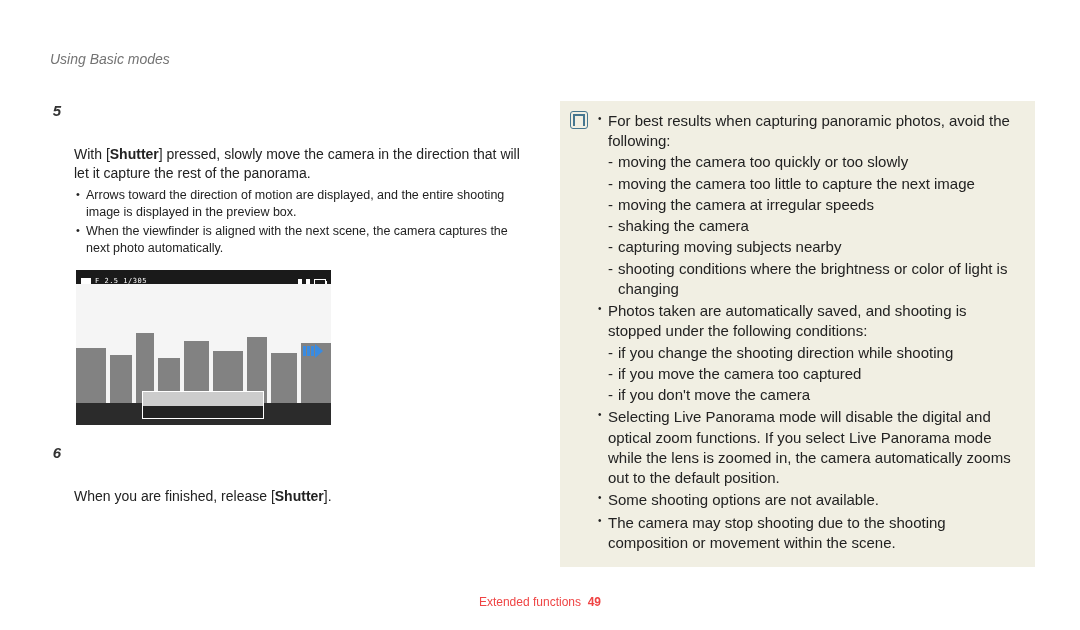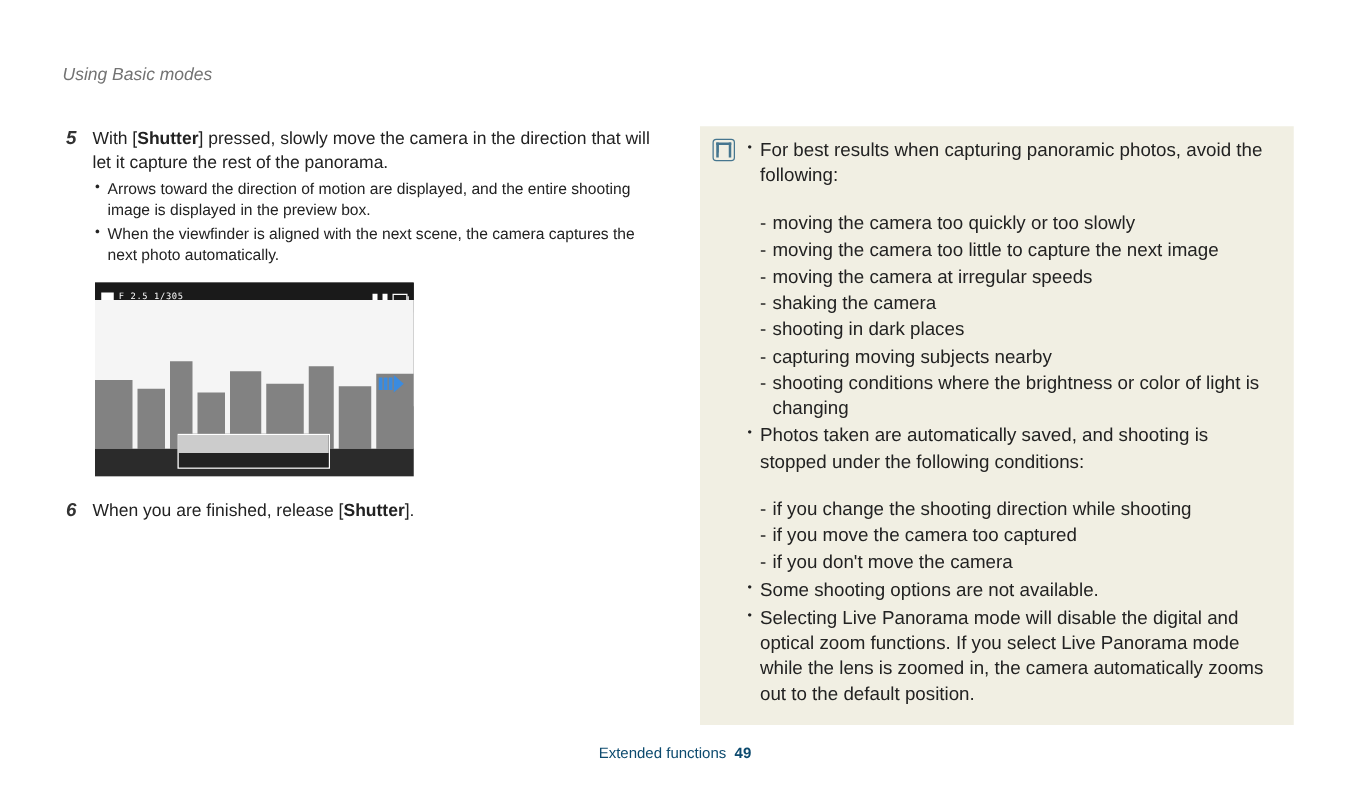--- a/index.html
+++ b/index.html
@@ -36,21 +36,21 @@
   .step-num {
     font-style: italic;
     font-weight: 600;
     font-size: 15px;
     color: #333;
     width: 14px;
     flex-shrink: 0;
     text-align: center;
   }
   .step-body { flex: 1; font-size: 14px; }
-  .step-title { margin-bottom: 4px; line-height: 1.35; }
+  .step-title { margin-bottom: 4px; line-height: 1.35; margin-top: 44px; }
   .step-body b { font-weight: 700; }
   .sub-list {
     list-style: none;
     padding-left: 0;
     margin-top: 2px;
   }
   .sub-list li {
     position: relative;
     padding-left: 12px;
     font-size: 12.5px;
@@ -164,34 +164,34 @@
   .note-content { flex:1; font-size: 15px; line-height: 1.35; }
   .note-list { list-style:none; }
   .note-list > li {
     position: relative;
     padding-left: 10px;
     margin-bottom: 2px;
   }
   .note-list > li::before {
     content: "•"; position:absolute; left:0; font-size:10px; top:1px;
   }
-  .note-sub { list-style:none; margin-top:18px;}
+  .note-sub { list-style:none; margin-top:1px;}
   .note-sub li {
     position: relative;
     padding-left: 10px;
     margin-bottom: 1px;
   }
   .note-sub li::before { content:"-"; position:absolute; left:0; top:0; }
   .footer {
     position: absolute;
     bottom: 20px;
     left: 0; right: 0;
     text-align: center;
     font-size: 12px;
-    color: #0c4a6e;
+    color: #ef4444;
   }
   .footer b { font-weight: 700; }
 </style>
 </head>
 <body>
 
 <div class="header">Using Basic modes</div>
 
 <div class="columns">
   <div class="left-col">
@@ -259,31 +259,31 @@
   <div class="right-col">
     <div class="note-box">
       <div class="note-icon"></div>
       <div class="note-content">
         <ul class="note-list" id="note-list">
             <li><span>For best results when capturing panoramic photos, avoid the following:</span><ul class="note-sub">
                 <li>moving the camera too quickly or too slowly</li>
                 <li>moving the camera too little to capture the next image</li>
                 <li>moving the camera at irregular speeds</li>
                 <li>shaking the camera</li>
-                <li>shooting in dark places</li>
                 <li>capturing moving subjects nearby</li>
                 <li>shooting conditions where the brightness or color of light is changing</li>
               </ul></li>
             <li><span>Photos taken are automatically saved, and shooting is stopped under the following conditions:</span><ul class="note-sub">
                 <li>if you change the shooting direction while shooting</li>
                 <li>if you move the camera too captured</li>
                 <li>if you don't move the camera</li>
               </ul></li>
+            <li><span>Selecting Live Panorama mode will disable the digital and optical zoom functions. If you select Live Panorama mode while the lens is zoomed in, the camera automatically zooms out to the default position.</span></li>
             <li><span>Some shooting options are not available.</span></li>
-            <li><span>Selecting Live Panorama mode will disable the digital and optical zoom functions. If you select Live Panorama mode while the lens is zoomed in, the camera automatically zooms out to the default position.</span></li>
+            <li><span>The camera may stop shooting due to the shooting composition or movement within the scene.</span></li>
           </ul>
       </div>
     </div>
   </div>
 </div>
 
 <div class="footer">
   <span>Extended functions</span>&nbsp;&nbsp;<b>49</b>
 </div>
 

